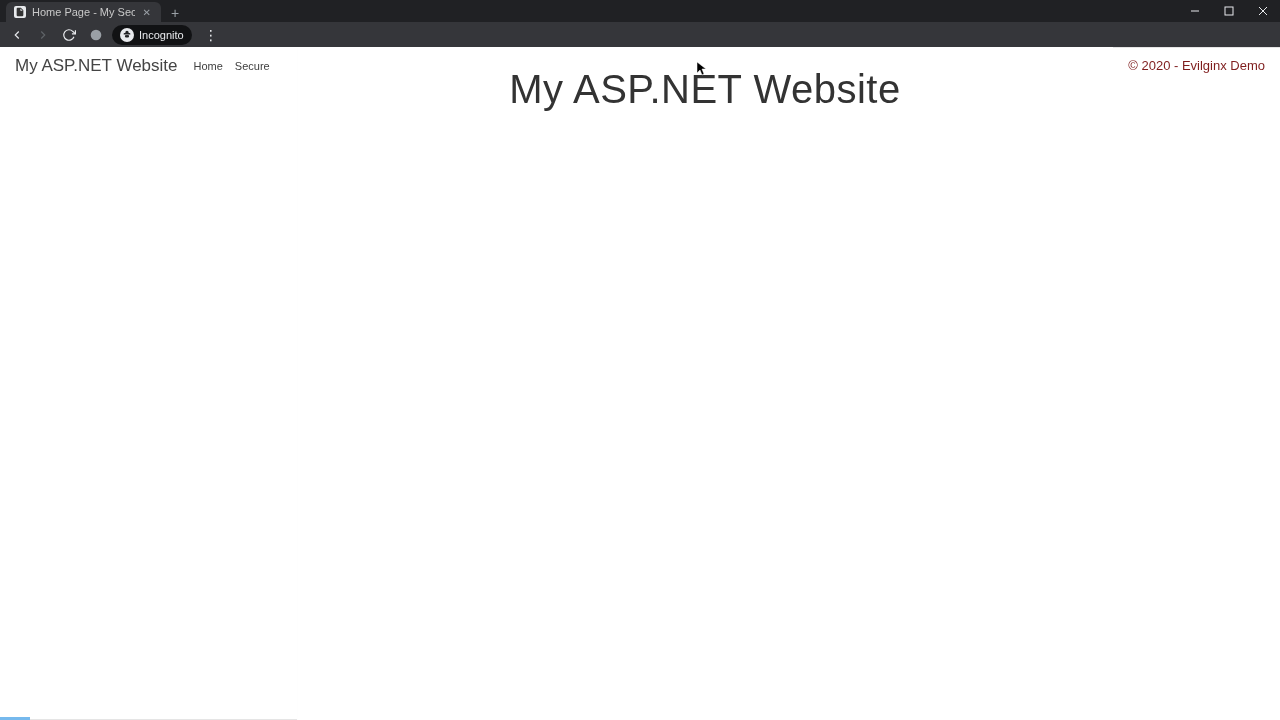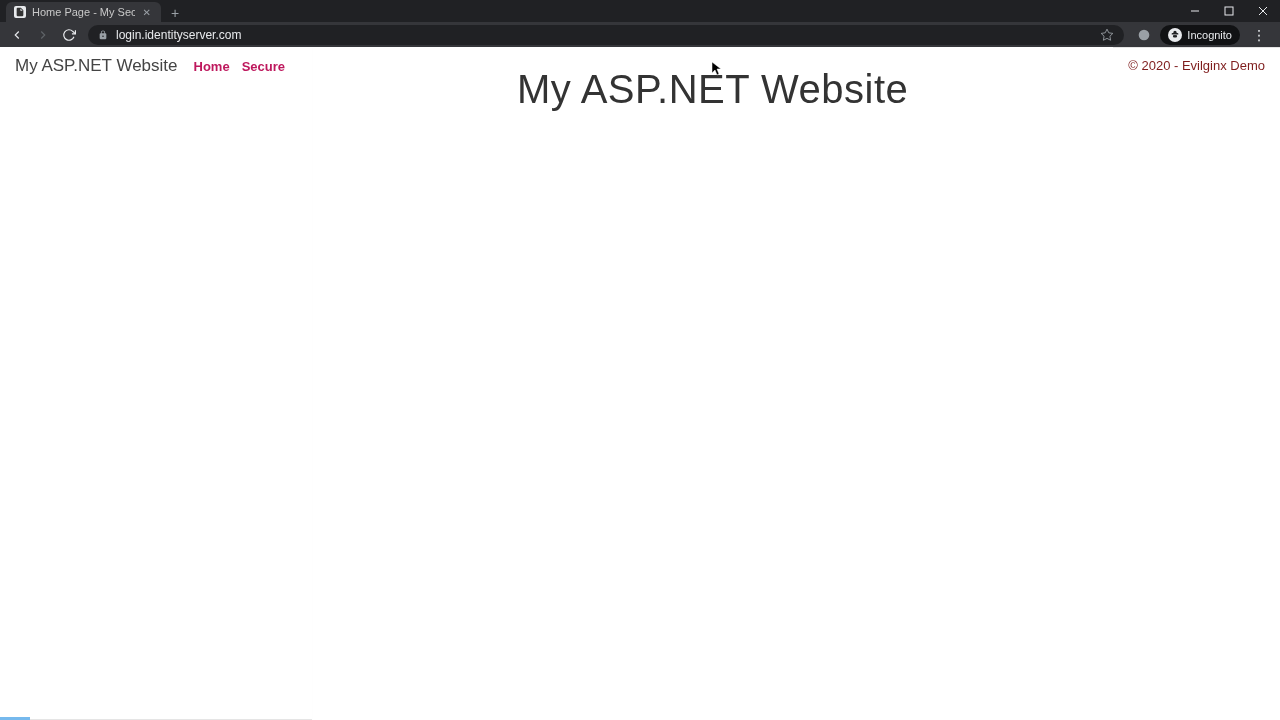--- a/index.html
+++ b/index.html
@@ -203,25 +203,24 @@
       align-items: center;
       height: 38px;
     }
     .brand {
       font-size: 17px;
       color: #444;
       font-weight: 400;
       margin-right: 16px;
     }
     .nav-link {
-      font-size: 13px;
-      color: #be185d;
+      font-size: 11px;
+      color: #404040;
       margin-right: 12px;
       cursor: pointer;
-      font-weight: bold;
     }
     
     .main-content {
       flex: 1;
       text-align: center;
       padding-top: 20px;
       position: relative;
     }
     .heading {
       font-size: 40px;
@@ -304,33 +303,20 @@
       <svg viewBox="0 0 24 24" fill="none" stroke="currentColor" stroke-width="2">
           <polyline points="9 18 15 12 9 6"></polyline>
         </svg>
     </div>
     <div class="nav-btn">
       <svg viewBox="0 0 24 24" fill="none" stroke="currentColor" stroke-width="2">
           <polyline points="23 4 23 10 17 10"></polyline>
           <path d="M20.49 15a9 9 0 1 1-2.12-9.36L23 10"></path>
         </svg>
     </div>
-    <div class="address-bar">
-      <span class="lock-icon">
-        <svg viewBox="0 0 24 24" fill="currentColor">
-            <path d="M18 8h-1V6c0-2.76-2.24-5-5-5S7 3.24 7 6v2H6c-1.1 0-2 .9-2 2v10c0 1.1.9 2 2 2h12c1.1 0 2-.9 2-2V10c0-1.1-.9-2-2-2zm-6 9c-1.1 0-2-.9-2-2s.9-2 2-2 2 .9 2 2-.9 2-2 2zm3.1-9H8.9V6c0-1.71 1.39-3.1 3.1-3.1 1.71 0 3.1 1.39 3.1 3.1v2z"></path>
-          </svg>
-      </span>
-      <span class="url">login.identityserver.com</span>
-      <span class="star-icon">
-        <svg viewBox="0 0 24 24" fill="none" stroke="currentColor" stroke-width="1.5">
-            <polygon points="12 2 15.09 8.26 22 9.27 17 14.14 18.18 21.02 12 17.77 5.82 21.02 7 14.14 2 9.27 8.91 8.26 12 2"></polygon>
-          </svg>
-      </span>
-    </div>
     <div class="toolbar-right">
       <div class="toolbar-icon">
         <svg viewBox="0 0 24 24" fill="#9aa0a6">
             <circle cx="12" cy="12" r="8"></circle>
           </svg>
       </div>
       <div class="incognito-badge">
         <span class="incognito-icon">
           <svg viewBox="0 0 24 24" fill="#202124">
               <path d="M12 2a4 4 0 00-4 4v1H6a2 2 0 00-2 2v2h16V9a2 2 0 00-2-2h-2V6a4 4 0 00-4-4zm-5 13a3 3 0 106 0 3 3 0 00-6 0zm10 0a3 3 0 10-6 0 3 3 0 006 0z"></path>

